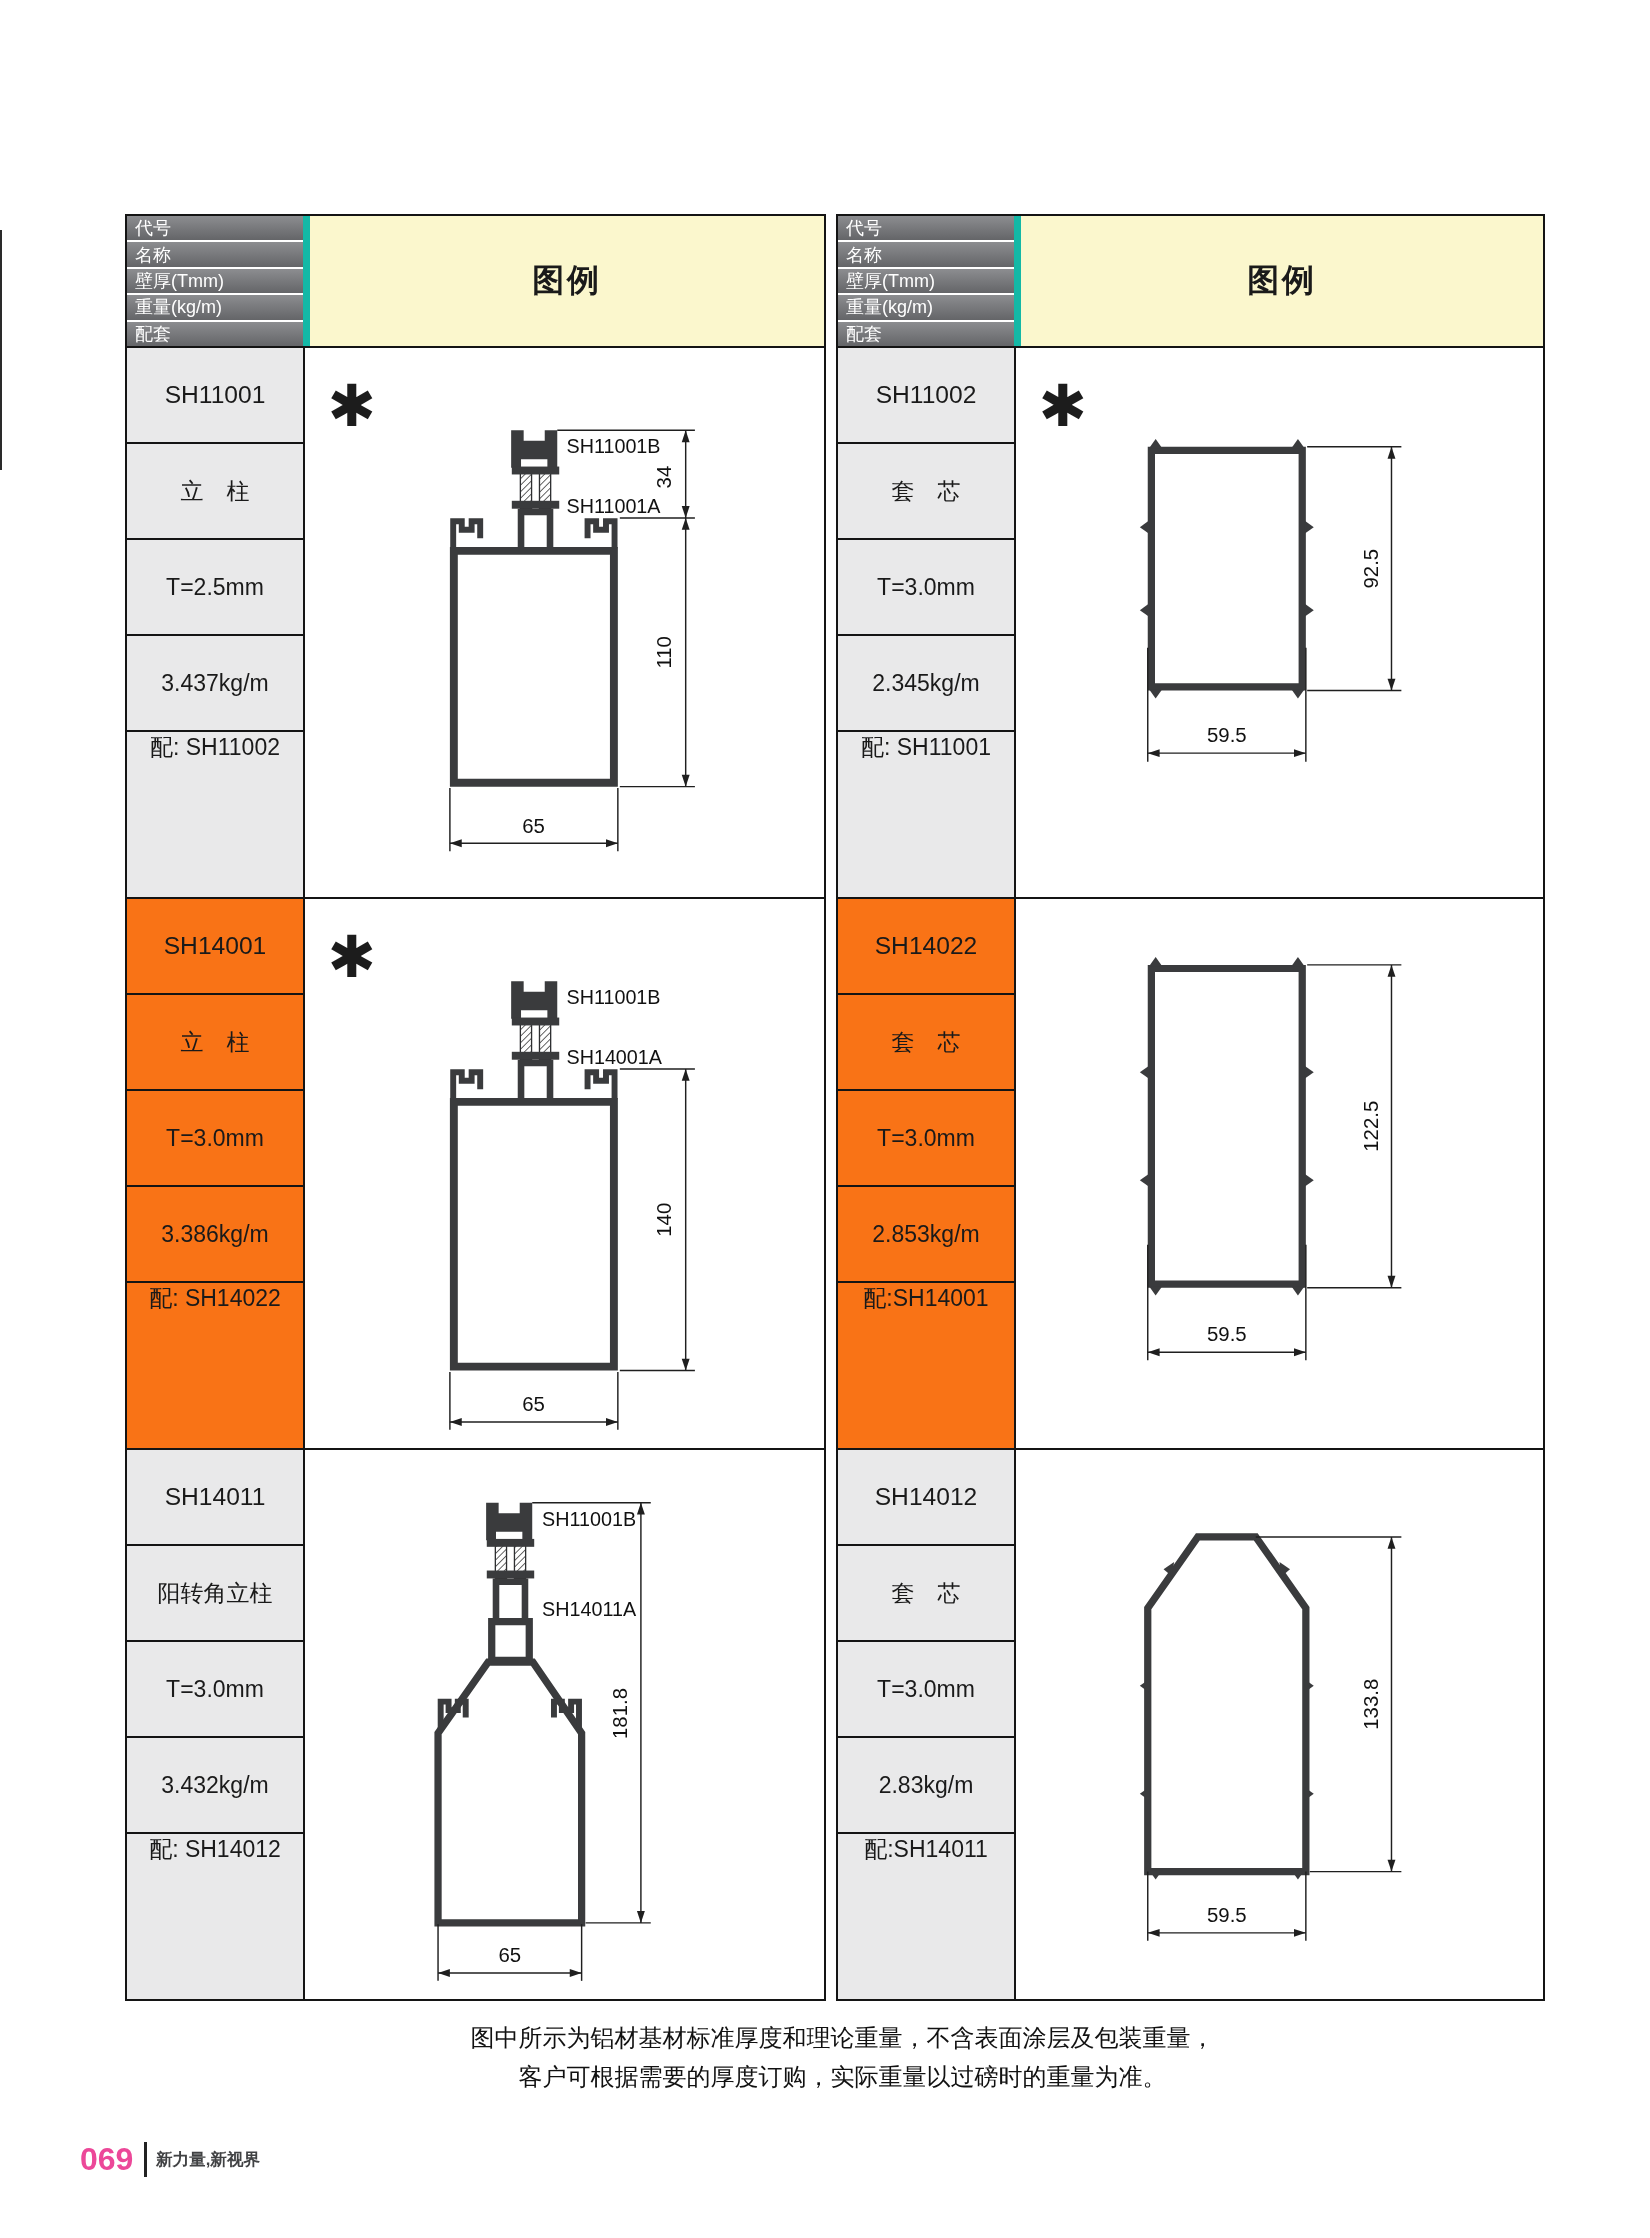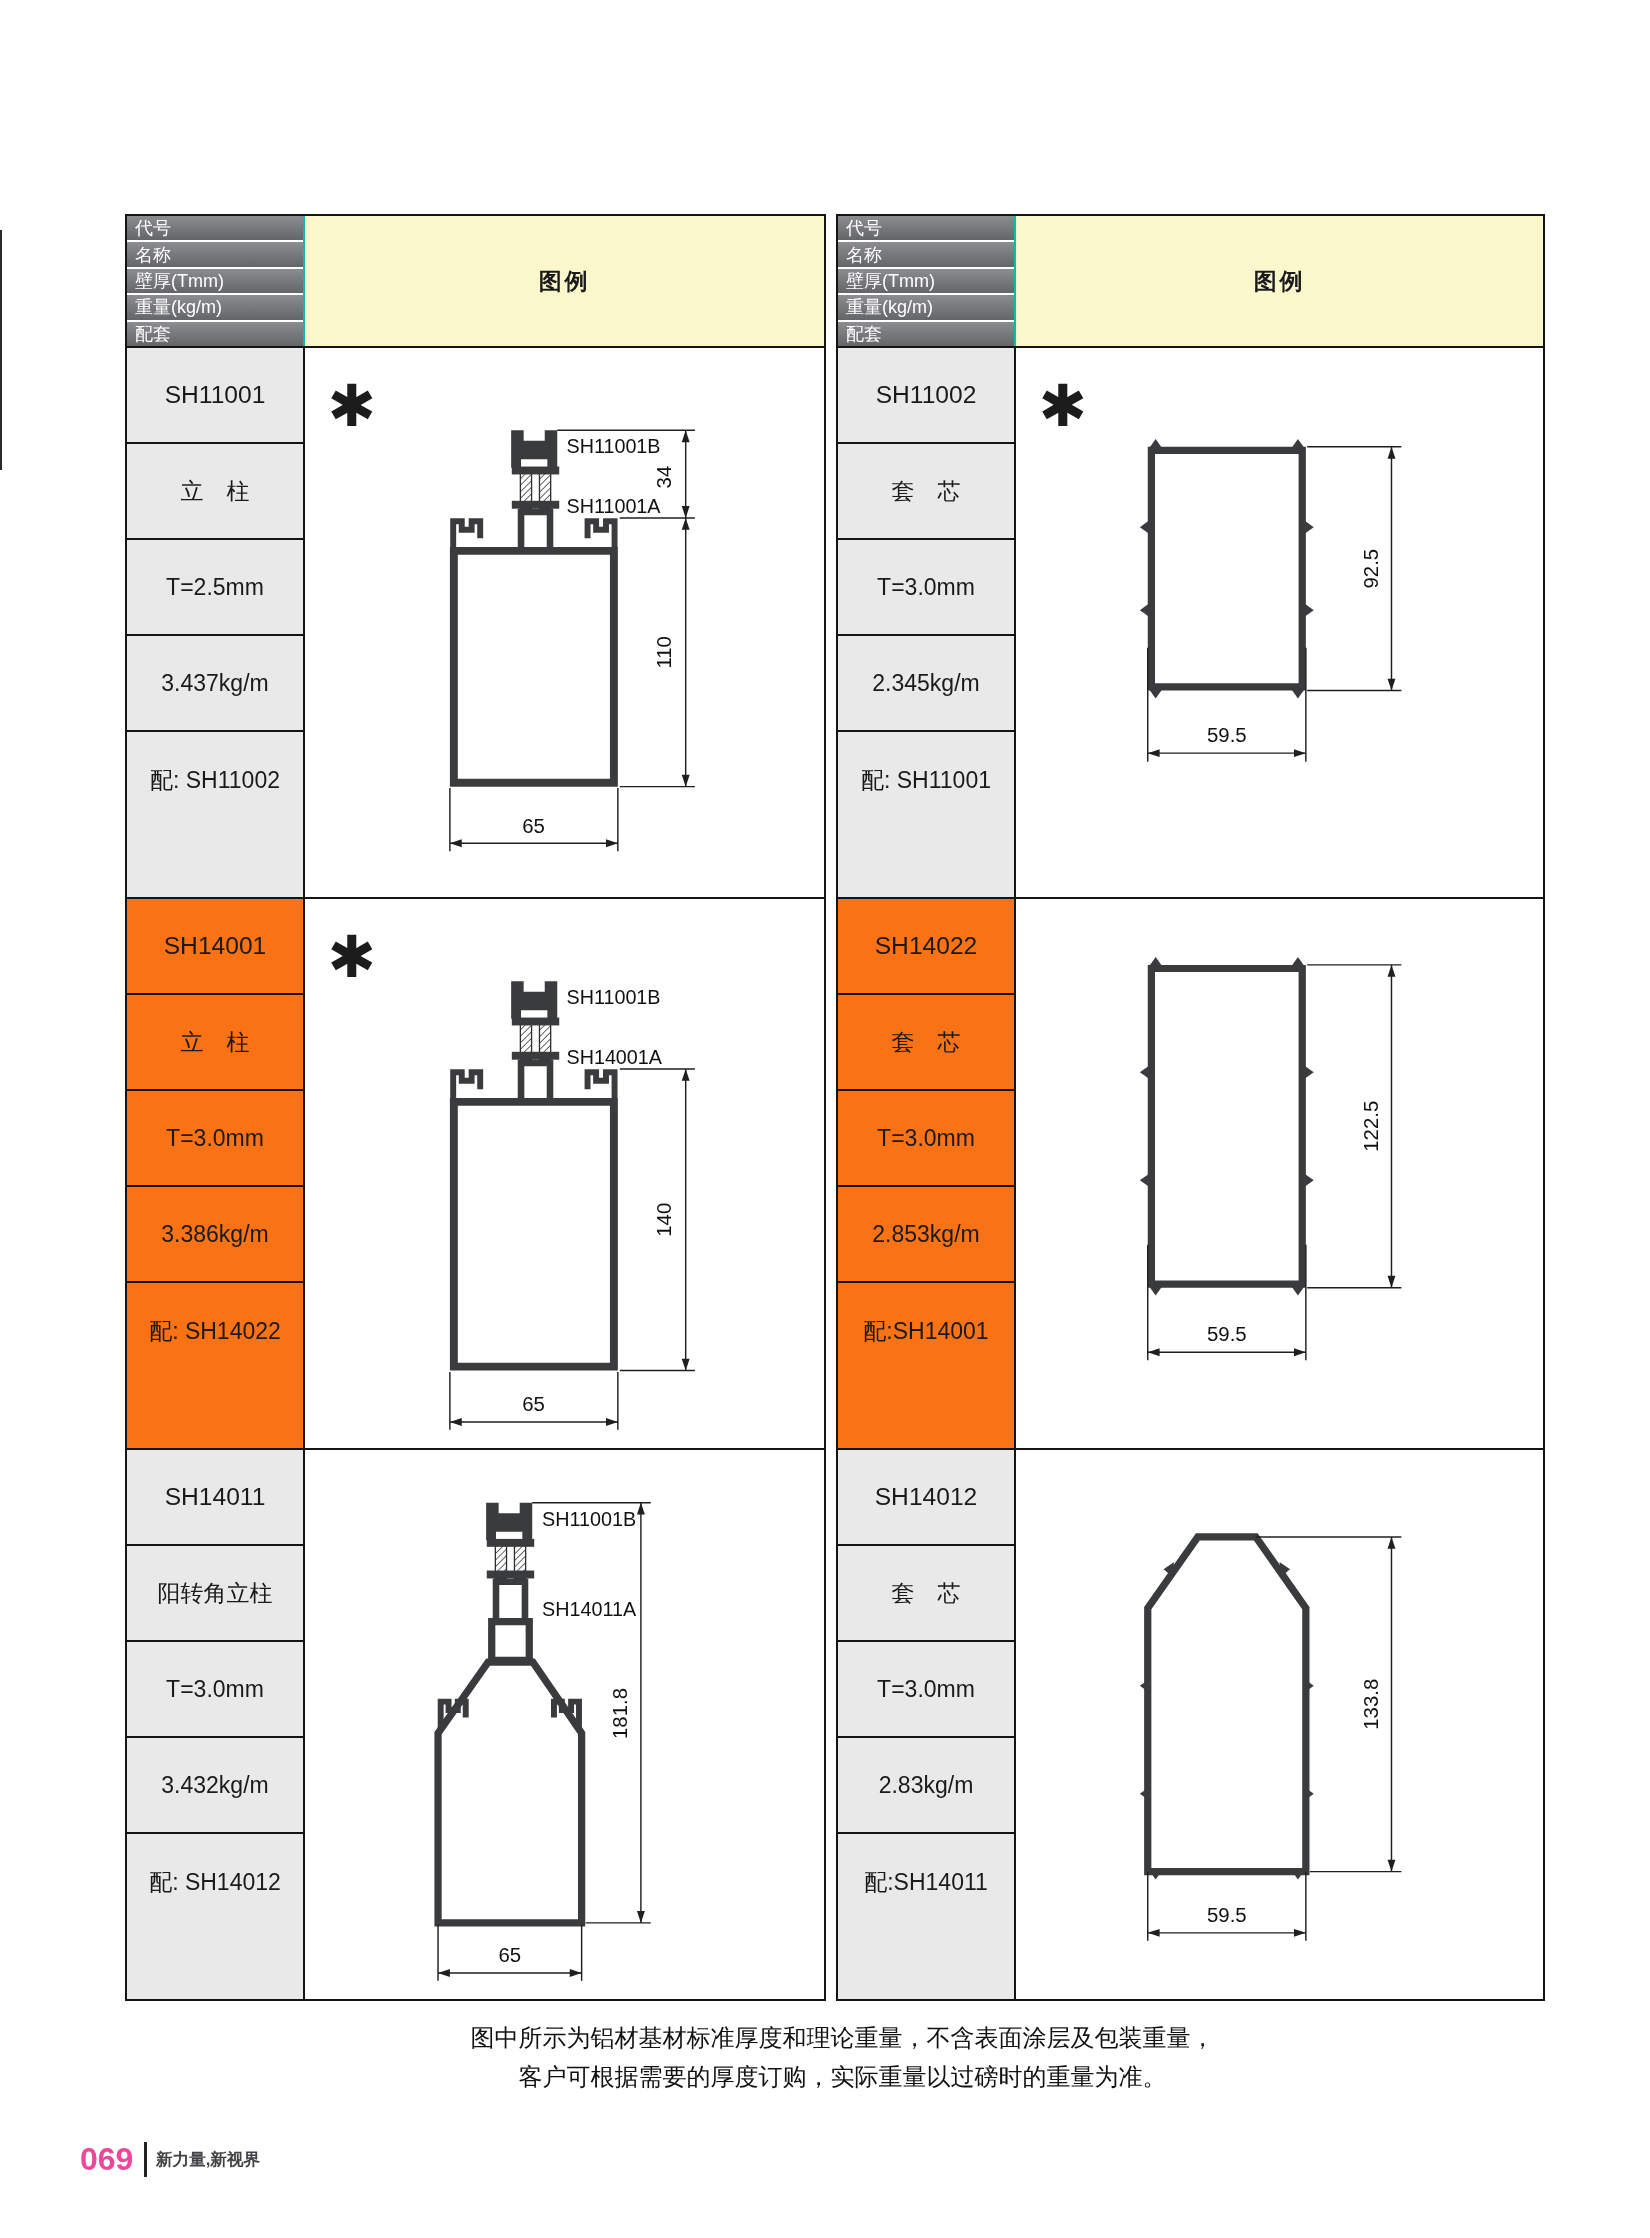--- a/index.html
+++ b/index.html
@@ -9,31 +9,31 @@
 
   
   .ptable{position:absolute;top:214px;height:1787px;border:2.7px solid #141414;background:#ffffff;
           display:grid;grid-template-columns:176px 1fr;grid-template-rows:130px 1fr 1fr 1fr;box-sizing:border-box;}
   .ptable.left{left:125px;width:701px;}
   .ptable.right{left:836px;width:709px;}
 
   .hinfo{display:flex;flex-direction:column;gap:2px;background:#ffffff;}
   .hrow{flex:1;background:linear-gradient(#8c8d90,#646568);color:#ffffff;
         font-weight:normal;font-size:18px;display:flex;align-items:center;padding-left:8px;}
-  .hlegend{border-left:2px solid #14b8a6;background:#fbf7cd;display:flex;align-items:center;justify-content:center;
-           font-weight:bold;font-size:23px;letter-spacing:2.7px;}
+  .hlegend{border-left:7px solid #14b8a6;background:#fbf7cd;display:flex;align-items:center;justify-content:center;
+           font-weight:bold;font-size:32px;letter-spacing:2.7px;}
 
   .pinfo{border-top:2.7px solid #141414;display:flex;flex-direction:column;}
   .pleg {border-top:2.7px solid #141414;border-left:2px solid #141414;background:#ffffff;position:relative;}
   .bg-gray  .cell{background:#e9e9ea;}
   .bg-yellow .cell{background:#f97316;}
   .cell{display:flex;align-items:center;justify-content:center;border-bottom:2px solid #141414;
         font-size:23px;height:96px;box-sizing:border-box;}
   .cell.code{font-weight:normal;font-size:24.6px;}
-  .cell.match{flex:1;border-bottom:none;align-items:flex-start;padding-top:33px;}
+  .cell.match{flex:1;border-bottom:none;align-items:flex-start;}
 
   .pleg svg{position:absolute;left:0;top:0;width:100%;height:100%;}
   .prof{fill:#3a3b3d;}
   .pline{stroke:#3a3b3d;}
   .dim{stroke:#1f1f1f;stroke-width:2.2;}
   .arr{fill:#1f1f1f;}
   .dtxt{font-size:31px;fill:#111;}
   .ltxt{font-size:30px;fill:#111;}
   .ast{font-size:88px;fill:#1c1c1c;}
 

